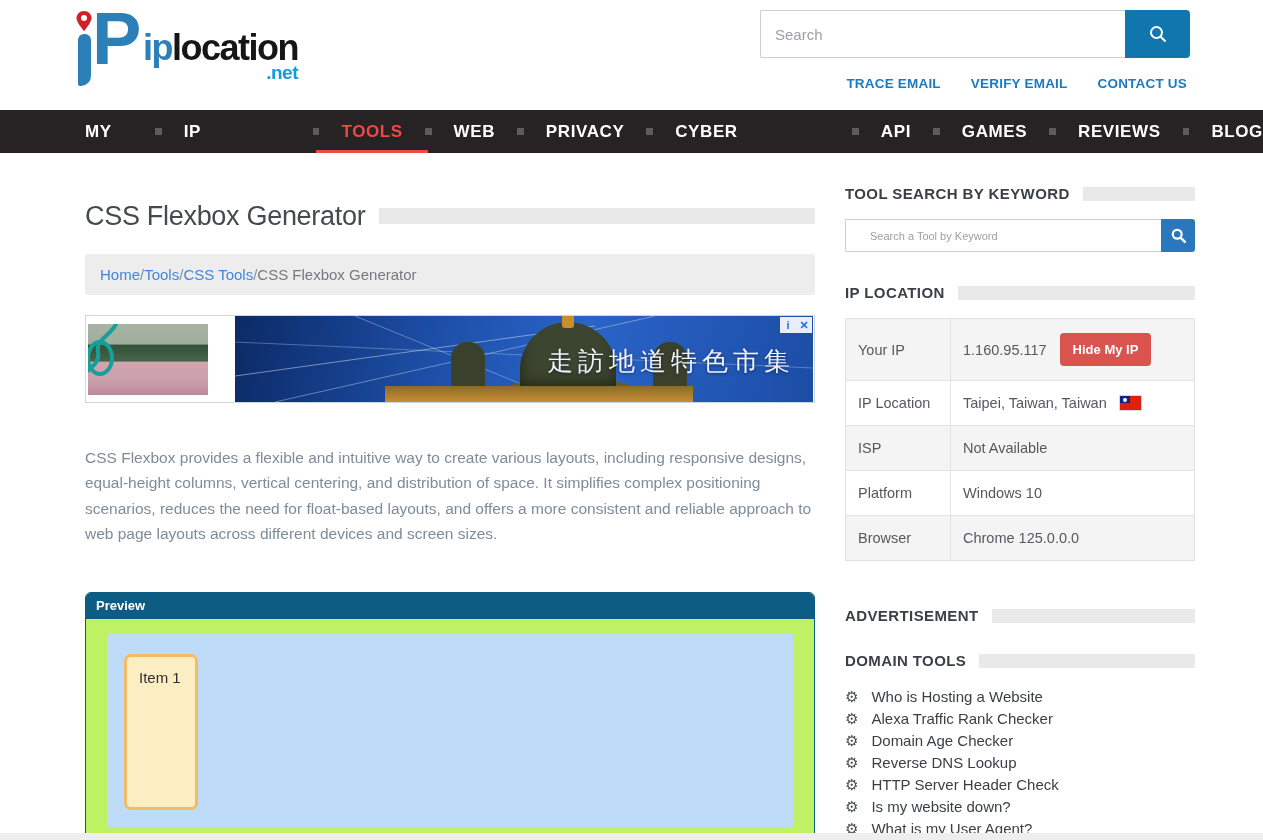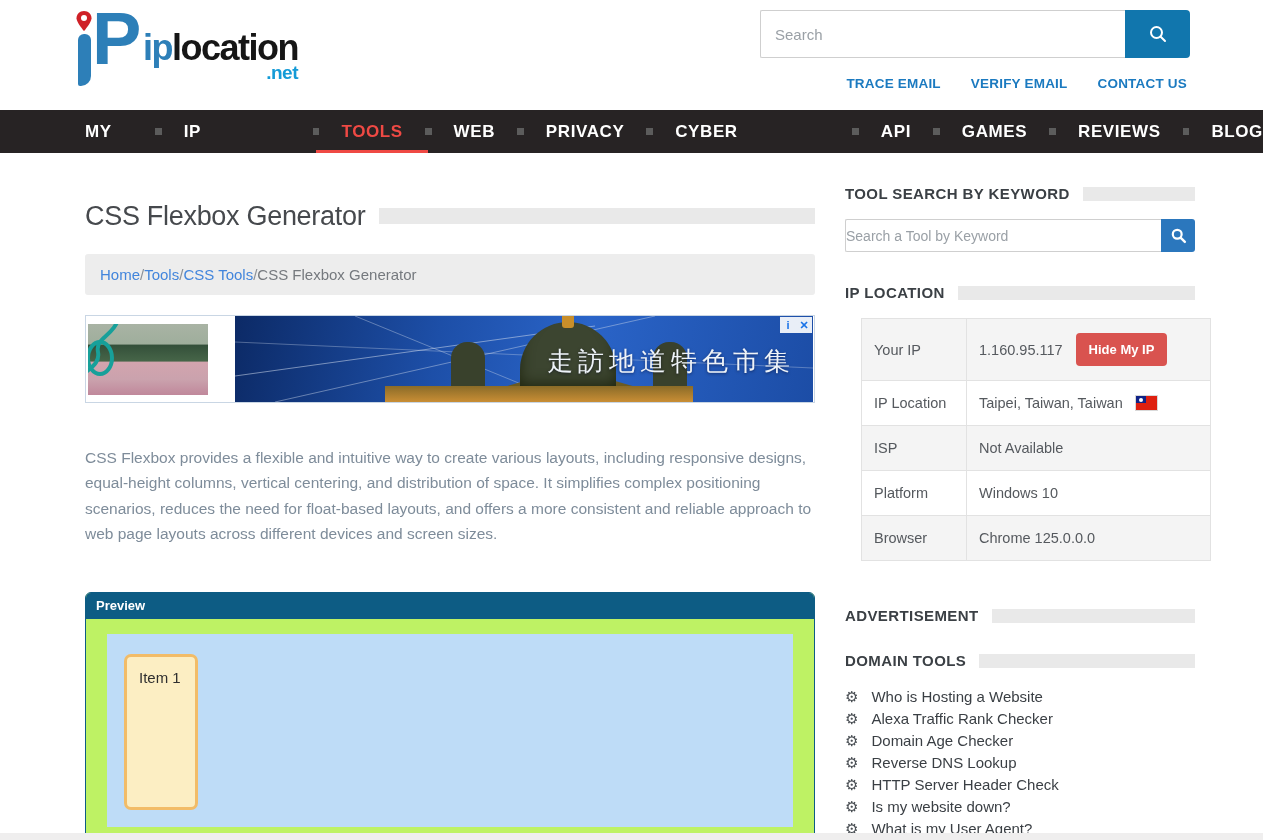--- a/index.html
+++ b/index.html
@@ -75,26 +75,26 @@
   .preview-body { padding:15px 21px; }
   .flex-container { background:#bedcf7; height:193px; display:flex; }
   .flex-item { width:74px; height:156px; margin:20px 0 0 17px; background:#fceec3; border:3px solid #f2bc68; border-radius:7px; padding:12px 0 0 12px; font-size:15px; color:#2f2f2f; }
 
   
   .side-heading { display:flex; align-items:center; gap:13px; }
   .side-heading .txt { font-size:15px; font-weight:600; color:#3b4045; letter-spacing:0.4px; white-space:nowrap; }
   .side-heading .hbar { height:14px; }
 
   .tool-search { margin-top:17px; display:flex; height:33px; }
-  .tool-search input { flex:1; border:1px solid #cfcfcf; border-right:none; padding:0 0; font-size:14px; color:#444; outline:none; border-radius:2px 0 0 2px; }
+  .tool-search input { flex:1; border:1px solid #cfcfcf; border-right:none; padding:0 24px; font-size:11px; color:#444; outline:none; border-radius:2px 0 0 2px; }
   .tool-search input::placeholder { color:#9aa0a6; }
   .tool-search button { width:34px; background:#2b77bd; border:none; border-radius:0 3px 3px 0; cursor:pointer; display:flex; align-items:center; justify-content:center; }
 
   .ip-heading { margin-top:32px; }
-  .ip-table { margin-top:17px; width:100%; border-collapse:collapse; font-size:14.5px; color:#55595e;margin-left:16px; }
+  .ip-table { margin-top:17px; width:100%; border-collapse:collapse; font-size:14.5px; color:#55595e; }
   .ip-table td { border:1px solid #e2e2e2; padding:14px 12px; }
   .ip-table tr.odd { background:#f4f4f4; }
   .ip-table td.lbl { width:105px; }
   .valwrap { display:flex; align-items:center; gap:13px; }
   .hide-ip-btn { background:#d9534f; color:#fff; border:none; border-radius:4px; font-size:13px; font-weight:bold; padding:9px 13px; cursor:pointer; font-family:inherit; }
   .flag-tw { width:21px; height:14px; background:#de2010; position:relative; display:inline-block; box-shadow:0 0 0 1px rgba(0,0,0,.15); }
   .flag-tw::before { content:""; position:absolute; left:0; top:0; width:10.5px; height:7px; background:#102387; }
   .flag-tw::after { content:""; position:absolute; left:3px; top:1.5px; width:4px; height:4px; background:#fff; border-radius:50%; }
 
   .adv-heading { margin-top:46px; }

